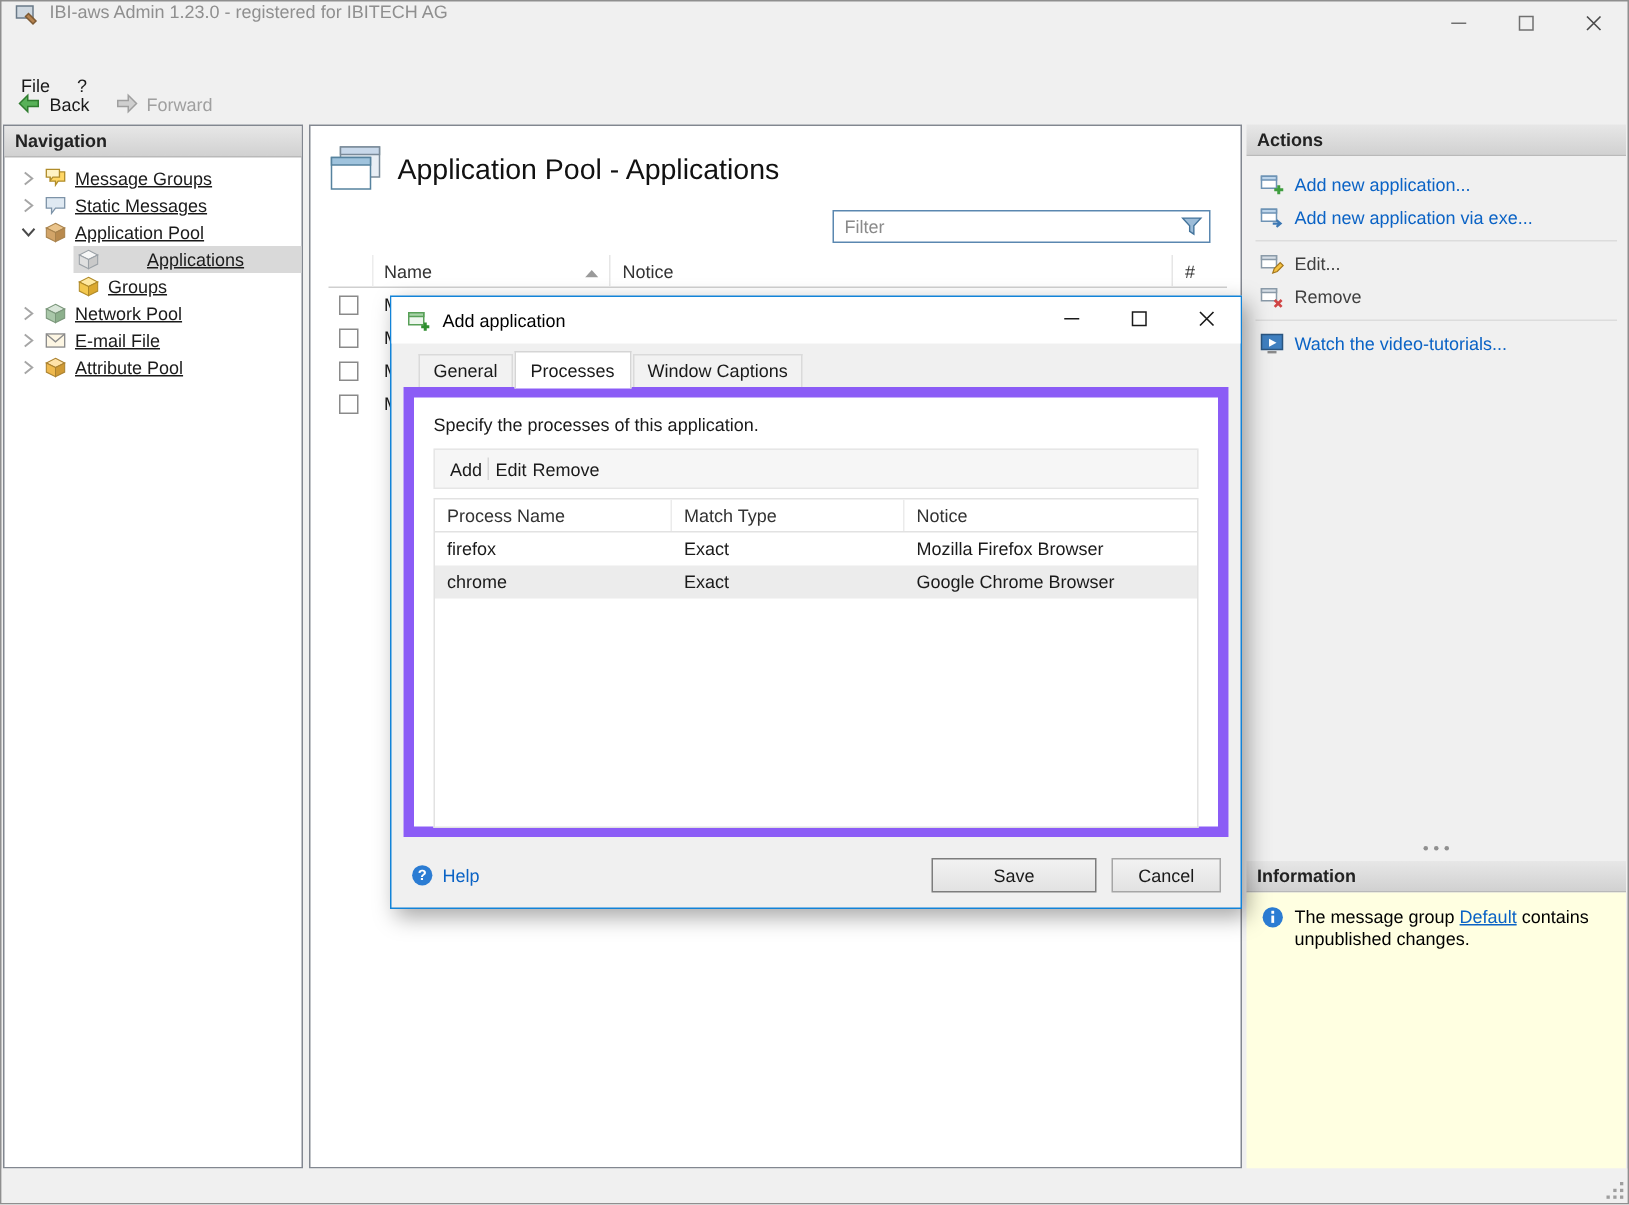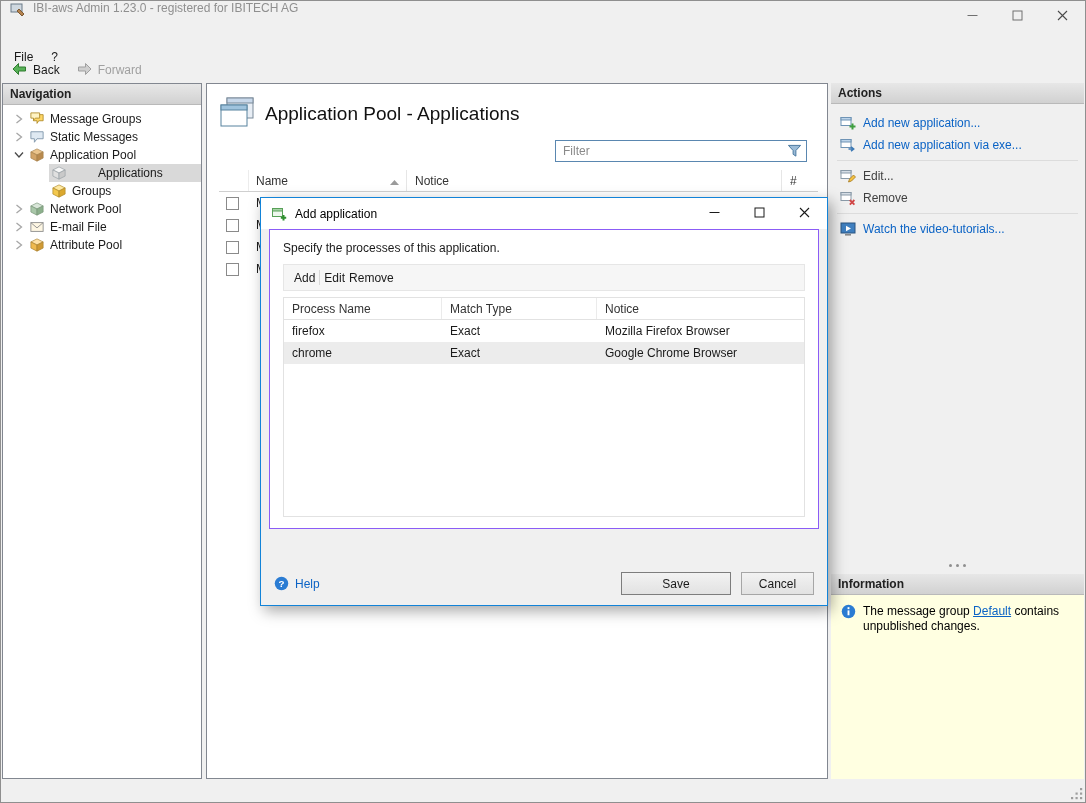--- a/index.html
+++ b/index.html
@@ -29,21 +29,21 @@
 
   
   .nav-panel { position:absolute; left:1px; top:82px; width:200px; bottom:23px; background:#fff; border:1px solid #828790; }
   .tree { padding-top:5px; }
   .tree-row { height:18px; display:flex; align-items:center; padding-left:8px; }
   .tree-row .exp { width:16px; flex:none; display:flex; align-items:center; justify-content:center; }
   .tree-row.lvl1 { padding-left:30px; }
   .row-body { display:flex; align-items:center; flex:1; height:100%; padding-left:2px; }
   .tree-row.selected .row-body { background:var(--selection,#d9d9d9);gap:26px; }
   .ticon { width:16px; margin-right:5px; display:flex; justify-content:center; flex:none; }
-  .lbl { white-space:nowrap; }
+  .lbl { white-space:nowrap;text-decoration:underline; }
 
   
   .main-panel { position:absolute; left:205px; top:82px; width:622px; bottom:23px; background:#fff; border:1px solid #828790; }
   .main-head { display:flex; align-items:center; padding:13px 0 0 13px; gap:11px; }
   .page-title { font-size:19px; color:#111; }
   .filter-wrap { position:absolute; top:56px; right:20px; width:252px; height:22px; }
   .filter-input { width:100%; height:100%; border:1px solid #5a87b0; padding:0 26px 0 7px; font-family:inherit; font-size:12px; background:#fff; outline:none; }
   .filter-input::placeholder { color:#8a8a8a; }
   .filter-icon { position:absolute; right:5px; top:4px; display:flex; }
   .mtable-head { position:absolute; top:86px; left:12px; right:9px; height:22px; display:flex; align-items:center; border-bottom:1px solid #cfcfcf; color:#333; }
@@ -62,21 +62,21 @@
   .dialog { position:absolute; left:259px; top:196px; width:568px; height:409px; background:#f0f0f0;
             border:1px solid var(--dialog_border,#1283d8); box-shadow:4px 5px 14px rgba(0,0,0,.35); z-index:10; }
   .dlg-titlebar { height:31px; background:#fff; display:flex; align-items:center; padding-left:10px; }
   .dlg-icon { width:16px; height:16px; display:flex; }
   .dlg-title { margin-left:8px; color:#000; }
   .dlg-controls { margin-left:auto; display:flex; height:31px; }
   .dlg-btn { width:45px; display:flex; align-items:center; justify-content:center; }
   .dlg-tabs { display:flex; align-items:flex-end; padding-left:18px; height:27px; margin-top:2px; }
   .dtab { padding:3px 9px 4px; border:1px solid #dadada; border-bottom:none; background:#f2f2f2; margin-right:1px; color:#1a1a1a; }
   .dtab.active { background:#fff; padding:5px 10px; margin-bottom:-1px; position:relative; z-index:3; border-color:#d5d5d5; }
-  .dlg-page { margin:0 8px; border:1px solid #8b5cf6; background:#fff; height:300px; position:relative; z-index:1; }
+  .dlg-page { margin:0 8px; border:7px solid #8b5cf6; background:#fff; height:300px; position:relative; z-index:1; }
   .dlg-desc { padding:11px 13px 8px; color:#1a1a1a; }
   .dlg-toolbar { margin:1px 13px 6px; border:1px solid #e6e6e6; background:#f6f6f6; height:27px; display:flex; align-items:center; padding:0 10px; gap:4px; }
   .tb-link { color:#1a1a1a; }
   .tb-sep { width:1px; height:15px; background:#d8d8d8; }
   .dlg-table { margin:0 13px; border:1px solid #e2e2e2; height:220px; background:#fff; overflow:hidden; }
   .dth { display:flex; height:22px; border-bottom:1px solid #e2e2e2; color:#333; }
   .dth .dc { border-right:1px solid #ebebeb; }
   .dth .c3 { border-right:none; }
   .dc { padding-left:8px; display:flex; align-items:center; height:100%; }
   .c1 { width:158px; } .c2 { width:155px; } .c3 { flex:1; }
@@ -468,20 +468,25 @@
               </svg></span>
         </div>
         <div class="dlg-btn">
           <span><svg width="11" height="11">
                 <path d="M1 1 L10 10 M10 1 L1 10" stroke="#1a1a1a" stroke-width="1.1"></path>
               </svg></span>
         </div>
       </div>
     </div>
 
+    <div class="dlg-tabs">
+      <span class="dtab">General</span>
+      <span class="dtab active">Processes</span>
+      <span class="dtab">Window Captions</span>
+    </div>
 
     <div class="dlg-page">
       <div class="dlg-desc">Specify the processes of this application.</div>
 
       <div class="dlg-toolbar">
         <span class="tb-link">Add</span>
         <span class="tb-sep"></span>
         <span class="tb-link">Edit</span>
         <span class="tb-link">Remove</span>
       </div>

